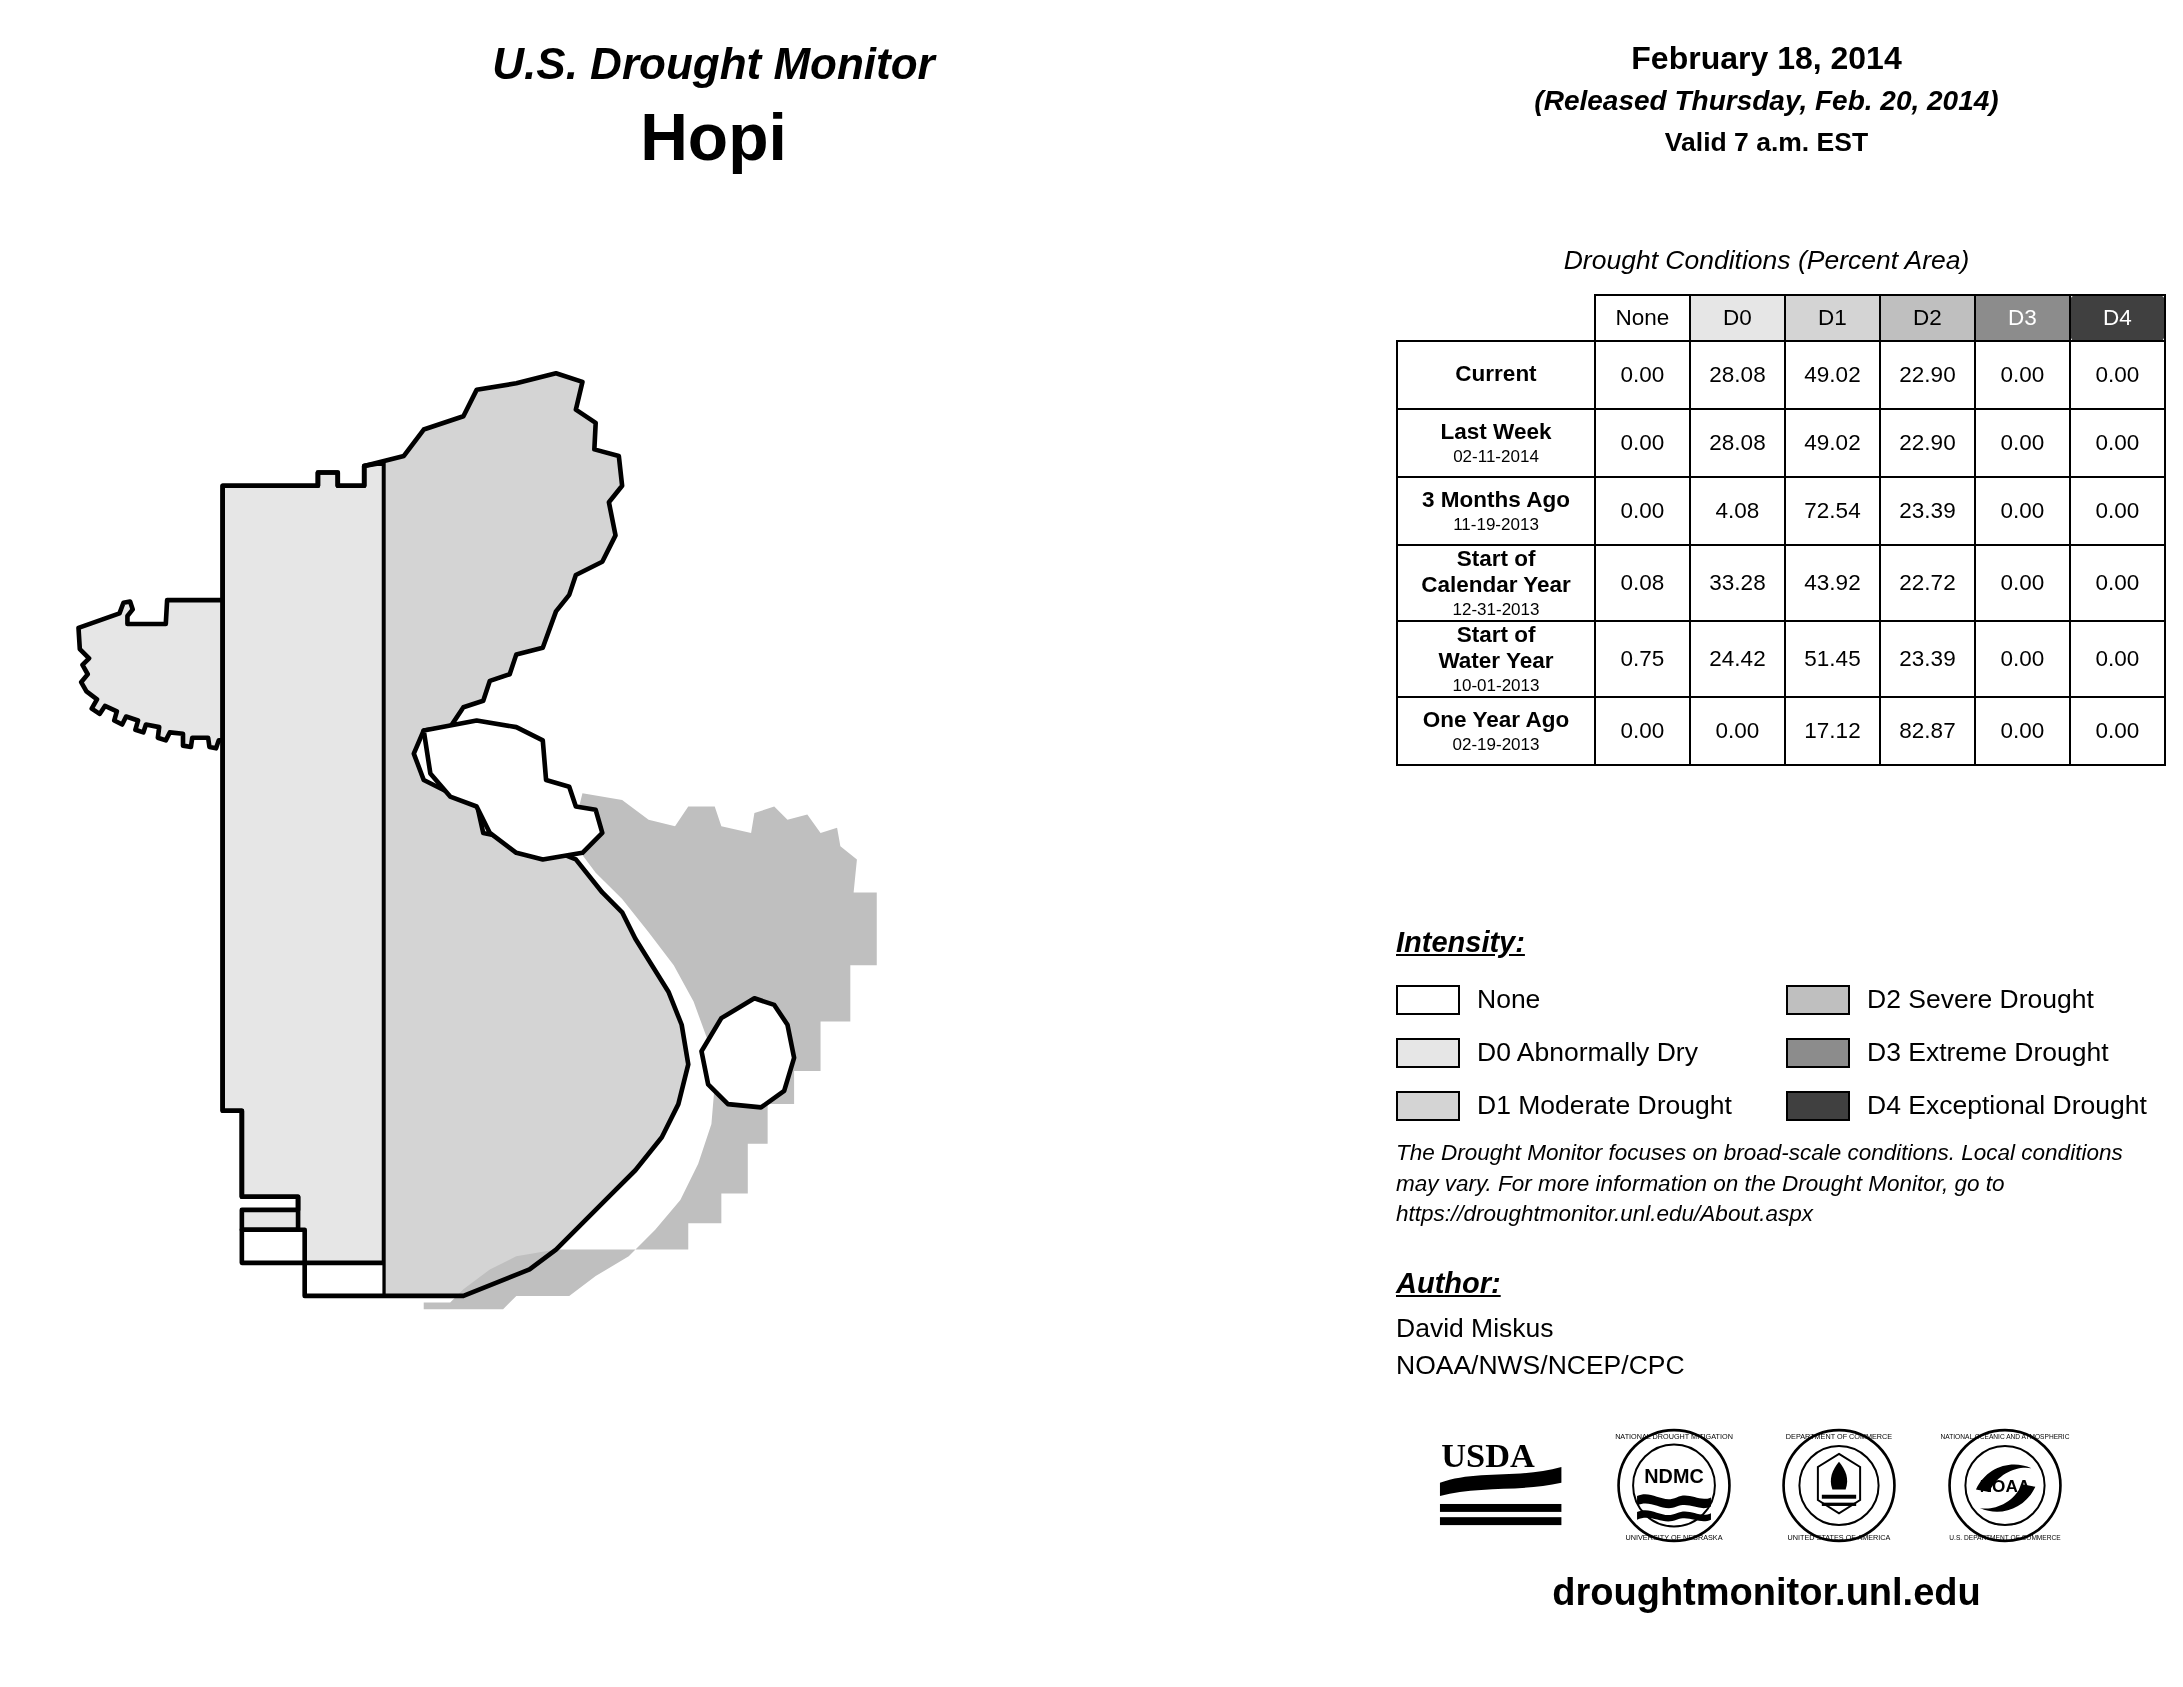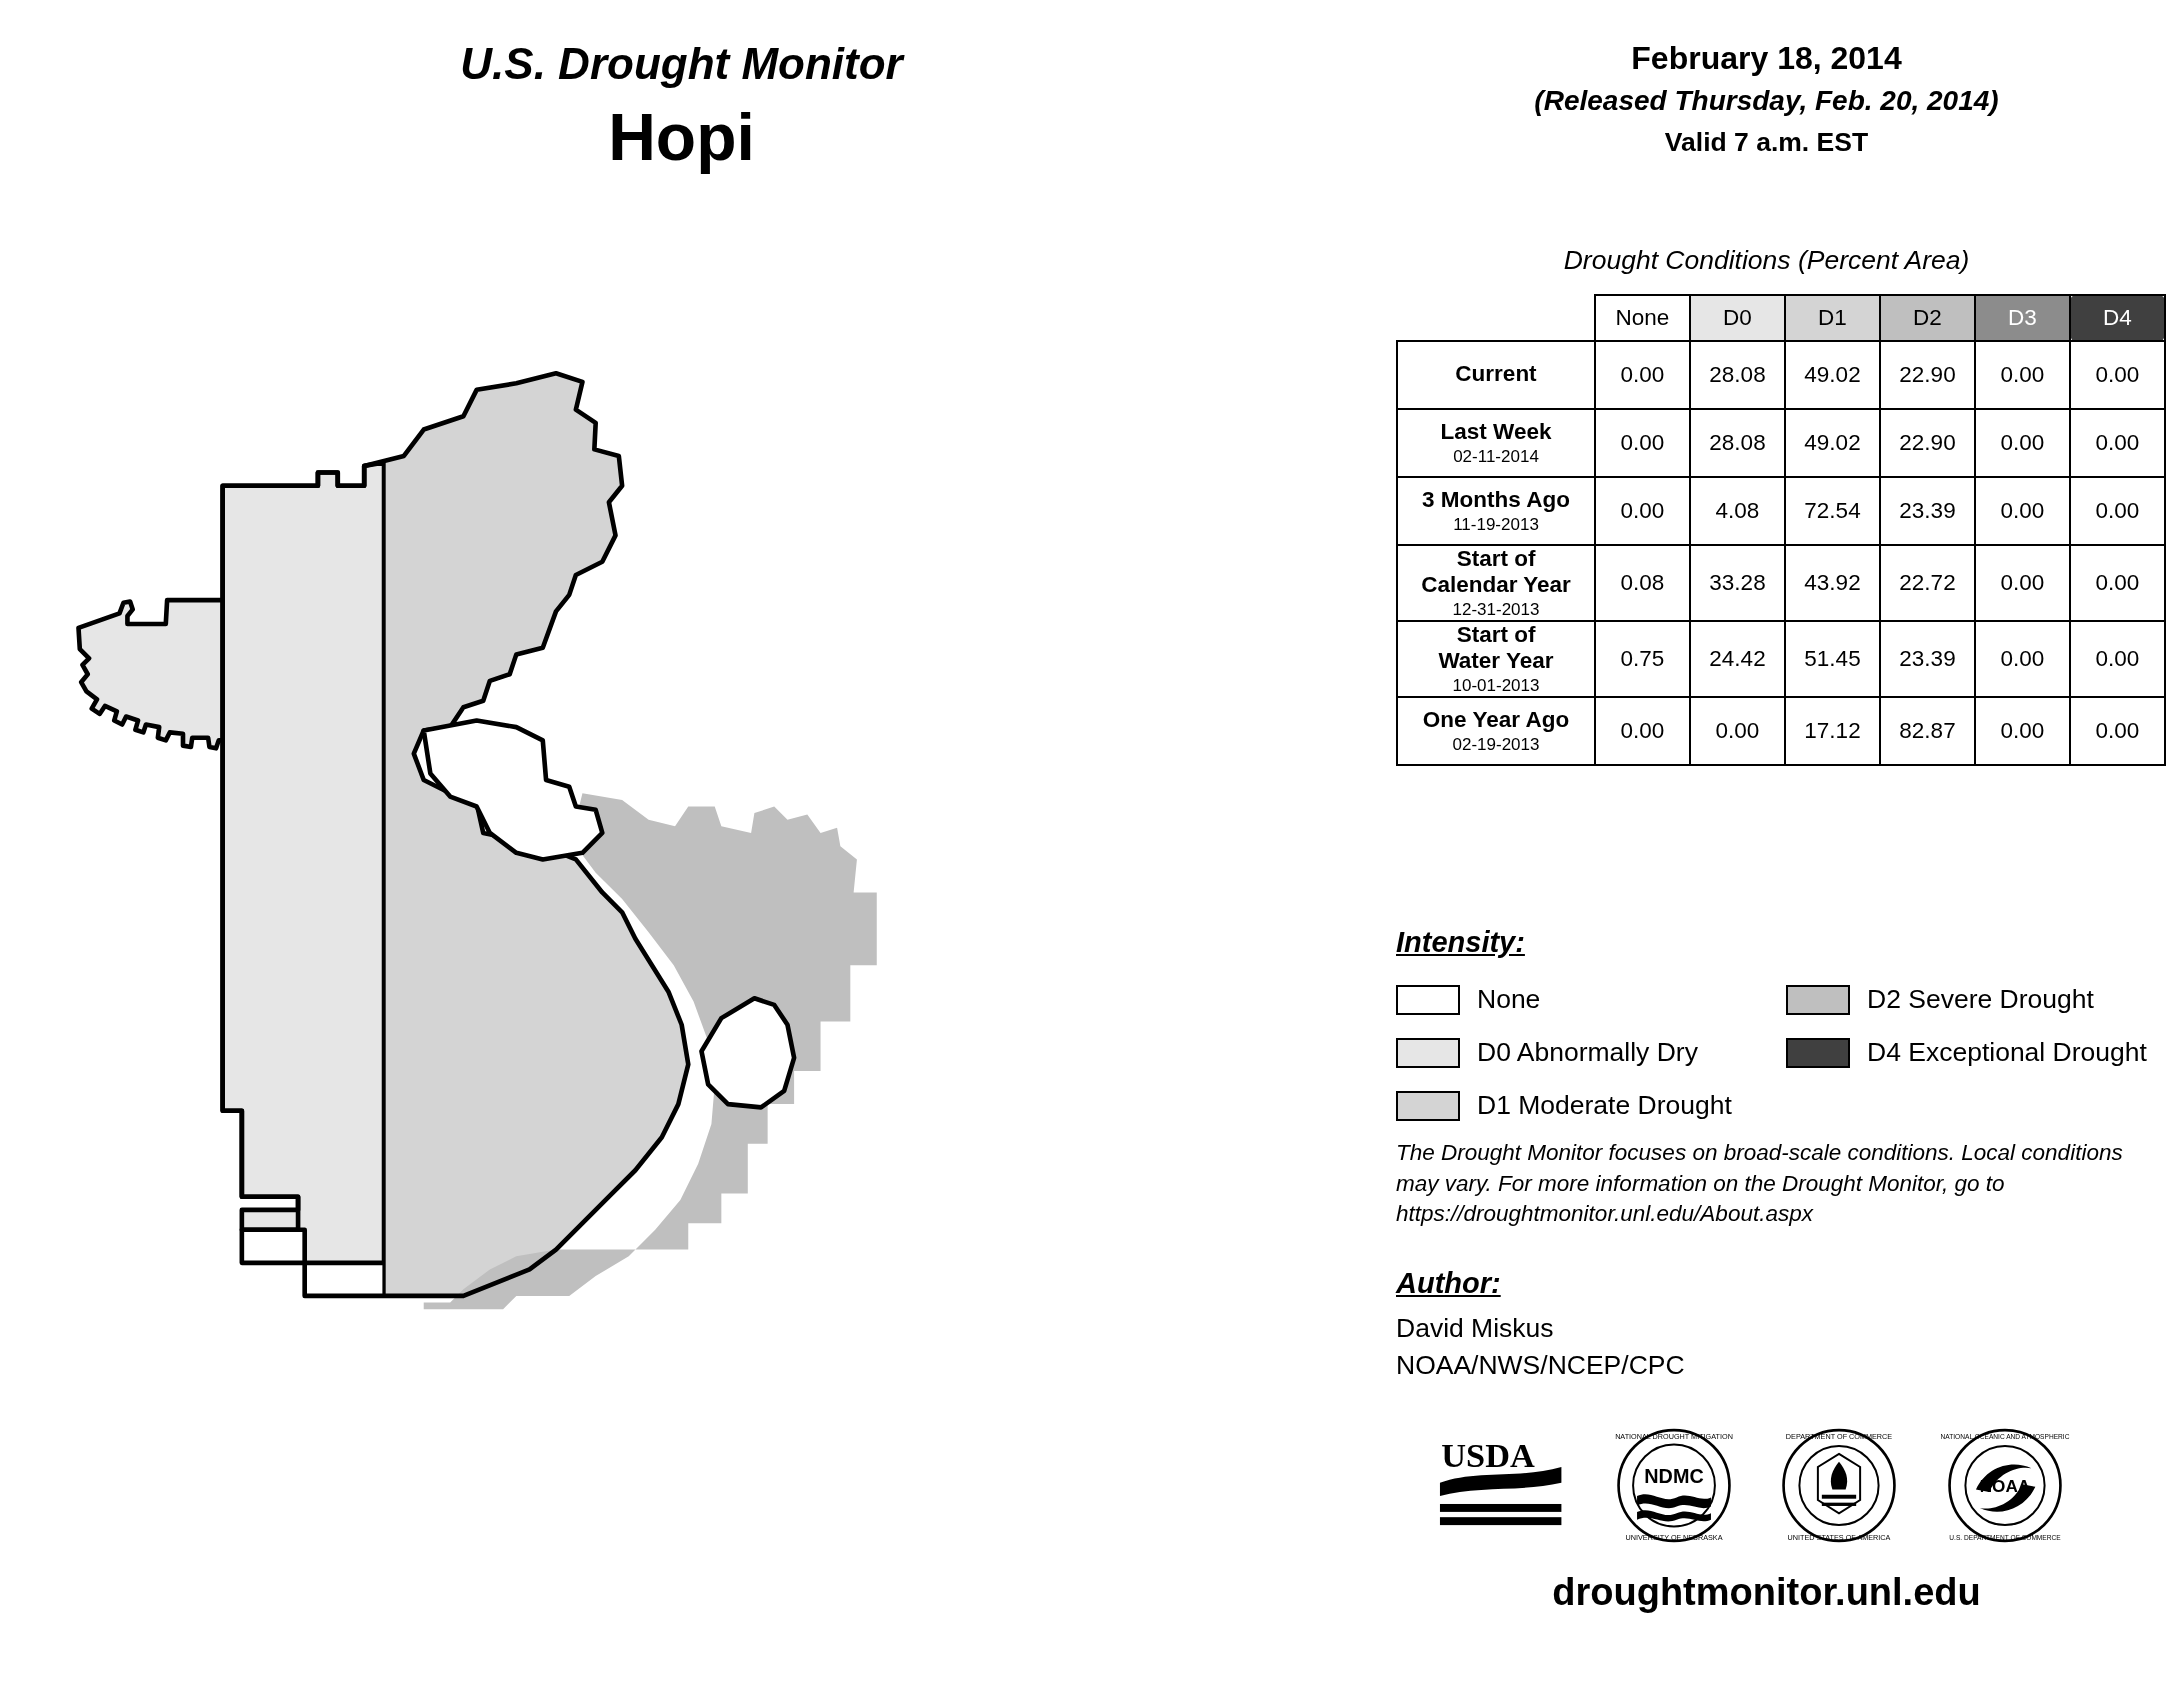--- a/index.html
+++ b/index.html
@@ -28,20 +28,21 @@
     top: 0;
     width: 1376px;
     height: 1687px;
   }
   .title-block {
     position: absolute;
     left: 0;
     top: 40px;
     width: 1363px;
     text-align: center;
+    padding-left: 32px;
   }
   .dm-title {
     font-size: 44px;
     font-weight: bold;
     font-style: italic;
     letter-spacing: 0px;
     line-height: 1.1;
   }
   .area-title {
     font-size: 66px;
@@ -406,20 +407,24 @@
           <span class="swatch" style="background:#d4d4d4;"></span>
           <span class="legend-label">D1 Moderate Drought</span>
         </div>
       </div>
       <div class="legend-col c2">
         <div class="legend-item">
           <span class="swatch" style="background:#bfbfbf;"></span>
           <span class="legend-label">D2 Severe Drought</span>
         </div>
         <div class="legend-item">
+          <span class="swatch" style="background:#8c8c8c;"></span>
+          <span class="legend-label">D3 Extreme Drought</span>
+        </div>
+        <div class="legend-item">
           <span class="swatch" style="background:#404040;"></span>
           <span class="legend-label">D4 Exceptional Drought</span>
         </div>
       </div>
     </div>
 
     <div class="disclaimer">The Drought Monitor focuses on broad-scale conditions. Local conditions may vary. For more information on the Drought Monitor, go to https://droughtmonitor.unl.edu/About.aspx</div>
 
     <div class="author-title">Author:</div>
     <div class="author-lines">

